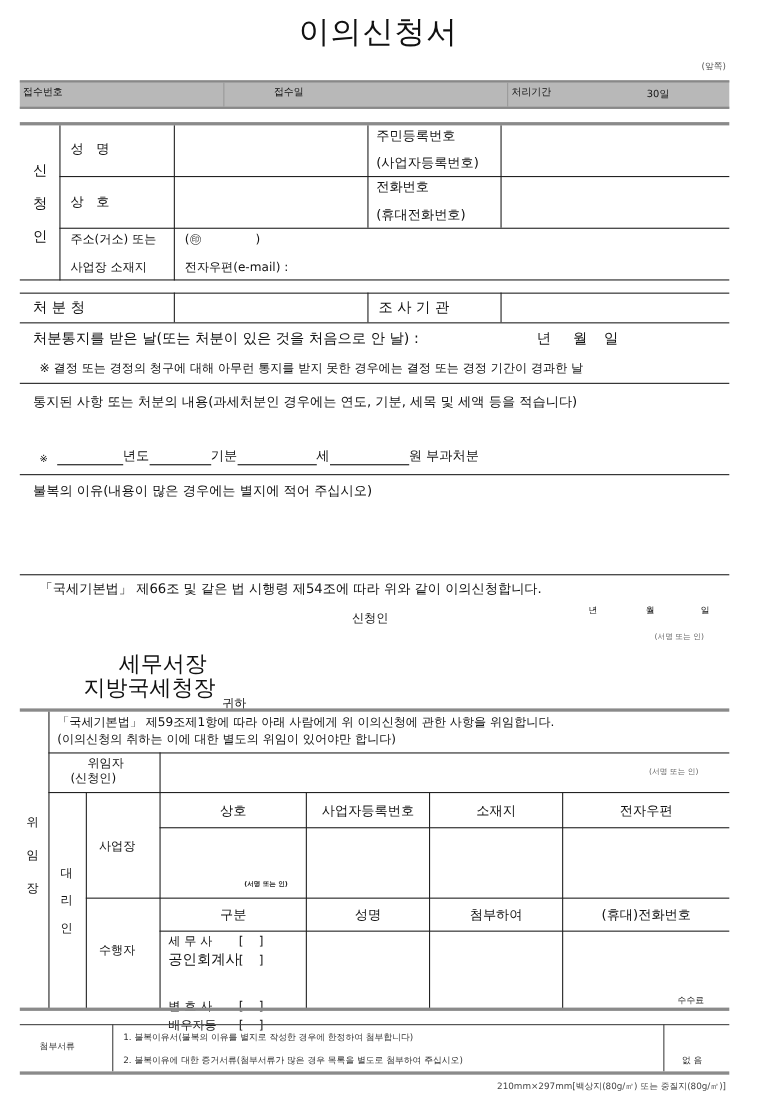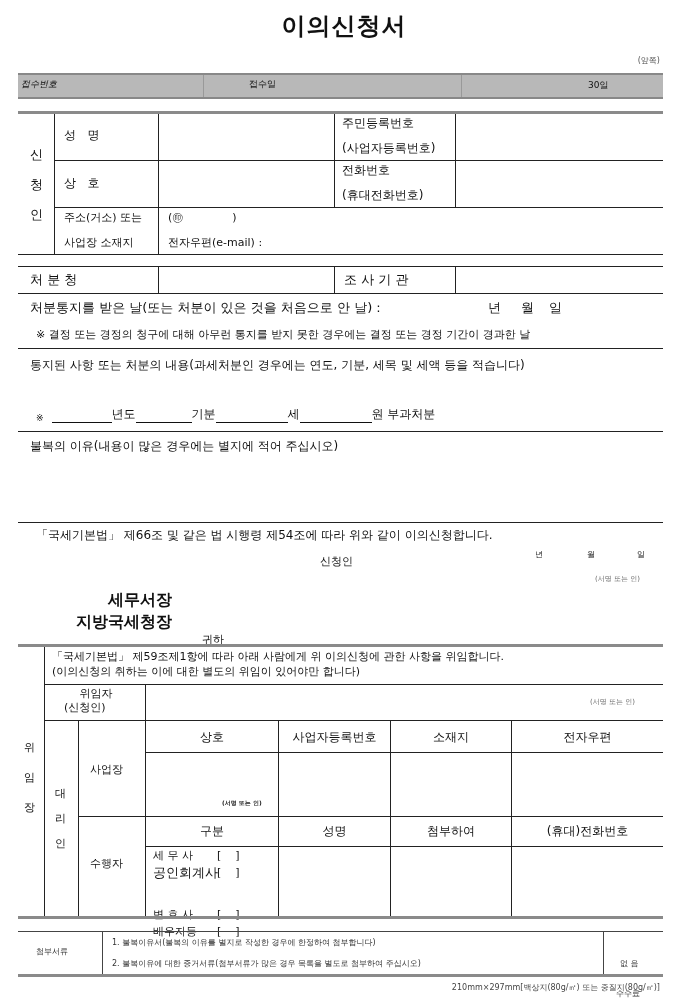--- a/index.html
+++ b/index.html
@@ -1,50 +1,51 @@
 <!DOCTYPE html>
 <html><head>
 <meta charset="utf-8">
 <style>
   * { box-sizing: border-box; margin: 0; padding: 0; }
   html, body { width: 688px; height: 1000px; background: #ffffff; overflow: hidden; }
   body { font-family: "DejaVu Sans", "Liberation Sans", sans-serif; color: #111; position: relative; }
   .abs { position: absolute; }
-  .title { left: 0; width: 688px; top: 10px; text-align: center; font-size: 24px; font-weight: bold; letter-spacing: 1px; }
+  .title { left: 0; width: 688px; top: 10px; text-align: center; font-size: 28px; font-weight: normal; letter-spacing: 1px; }
   .side-note { top: 55px; right: 28px; font-size: 8px; color: #555; }
 
   
   .receipt { left: 18px; top: 73px; width: 645px; height: 26px; background: #b8b8b8; border-top: 2px solid #888; border-bottom: 2px solid #888; font-size: 9px; }
   .receipt .cell { position: absolute; top: 0; height: 22px; line-height: 18px; padding-left: 3px; border-right: 1px solid #999; }
-  .receipt .c1 { left: 0; width: 186px; font-style: italic; }
+  .receipt .c1 { left: 0; width: 186px; }
   .receipt .c2 { left: 228px; width: 216px; }
   .receipt .c3 { left: 444px; width: 201px; border-right: none; }
   .receipt .val { position: absolute; left: 570px; top: 4px; font-size: 9px; }
 
   .thick-line { height: 3px; background: #8a8a8a; left: 18px; width: 645px; }
   .line { height: 1px; background: #222; }
   .vline { width: 1px; background: #222; }
   .t { font-size: 12px; white-space: nowrap; }
   .t13 { font-size: 13px; white-space: nowrap; }
   .small { font-size: 11px; white-space: nowrap; }
   .tiny { font-size: 7px; color: #666; white-space: nowrap; }
   .field { background: transparent; }
   .underline { display: inline-block; border-bottom: 1px solid #111; height: 13px; vertical-align: bottom; }
-  .bold-big { font-size: 16px; font-weight: bold; white-space: nowrap; }
+  .bold-big { font-size: 20px; font-weight: normal; white-space: nowrap; }
   .grid-cell { position: absolute; text-align: center; font-size: 12px; }
 </style>
 </head>
 <body>
 
 <div class="abs title">이의신청서</div>
 <div class="abs side-note">(앞쪽)</div>
 
 <div class="abs receipt">
   <div class="cell c1"><span>접수번호</span></div>
   <div class="cell c2"><span>접수일</span></div>
+  <div class="cell c3"><span>처리기간</span></div>
   <span class="val">30일</span>
 </div>
 
 <div class="abs thick-line" style="top:111px;"></div>
 <div class="abs vline" style="left:54px; top:114px; height:141px;"></div>
 <div class="abs vline" style="left:158px; top:114px; height:141px;"></div>
 <div class="abs vline" style="left:334px; top:114px; height:93px;"></div>
 <div class="abs vline" style="left:455px; top:114px; height:93px;"></div>
 <div class="abs line" style="left:54px; top:160px; width:609px;"></div>
 <div class="abs line" style="left:54px; top:207px; width:609px;"></div>
@@ -187,16 +188,16 @@
 <div class="abs field" style="left:512px; top:847px; width:151px; height:70px;"></div>
 
 <div class="abs thick-line" style="top:916px;"></div>
 
 <div class="abs line" style="left:18px; top:931px; width:645px; background:#444;"></div>
 <div class="abs vline" style="left:102px; top:931px; height:43px; background:#444;"></div>
 <div class="abs vline" style="left:603px; top:931px; height:43px; background:#444;"></div>
 <div class="abs tiny" style="left:36px; top:946px; font-size:8px; color:#333;">첨부서류</div>
 <div class="abs tiny" style="left:112px; top:937px; font-size:8px; color:#333;">1. 불복이유서(불복의 이유를 별지로 작성한 경우에 한정하여 첨부합니다)</div>
 <div class="abs tiny" style="left:112px; top:958px; font-size:8px; color:#333;">2. 불복이유에 대한 증거서류(첨부서류가 많은 경우 목록을 별도로 첨부하여 주십시오)</div>
-<div class="abs tiny" style="left:616px; top:988px; font-size:8px; color:#333;">수수료</div>
+<div class="abs tiny" style="left:616px; top:904px; font-size:8px; color:#333;">수수료</div>
 <div class="abs tiny" style="left:620px; top:958px; font-size:8px; color:#333;">없 음</div>
 <div class="abs thick-line" style="top:974px;"></div>
 <div class="abs tiny" style="right:28px; top:982px; font-size:8px; color:#444;">210mm×297mm[백상지(80g/㎡) 또는 중질지(80g/㎡)]</div>
 
 </body></html>

